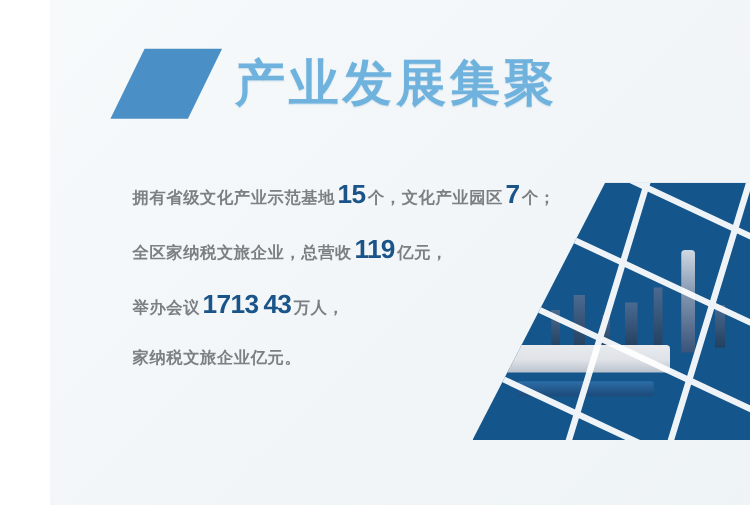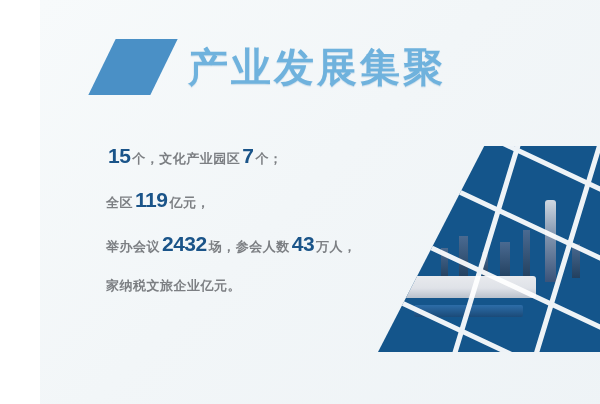--- a/index.html
+++ b/index.html
@@ -184,37 +184,38 @@
           <path d="M280 -40 L180 300"></path>
           <path d="M360 -40 L260 300"></path>
         </g>
       </svg>
     </div>
   </div>
 
   <div id="lines">
 
     <div class="line">
+      <span class="txt">拥有省级文化产业示范基地</span>
       <span class="num">15</span>
       <span class="txt">个，文化产业园区</span>
       <span class="num">7</span>
       <span class="txt">个；</span>
     </div>
 
     <div class="line">
       <span class="txt">全区</span>
+      <span class="txt">家纳税文旅企业，总营收</span>
       <span class="num">119</span>
       <span class="txt">亿元，</span>
     </div>
 
 
     <div class="line">
       <span class="txt">举办会议</span>
-      <span class="num">2432</span>
-      <span class="txt">场，参会人数</span>
+      <span class="num">1713</span>
       <span class="num">43</span>
       <span class="txt">万人，</span>
     </div>
 
     <div class="line">
       <span class="txt">家纳税文旅企业</span>
       <span class="txt">亿元。</span>
     </div>
 
   </div>

